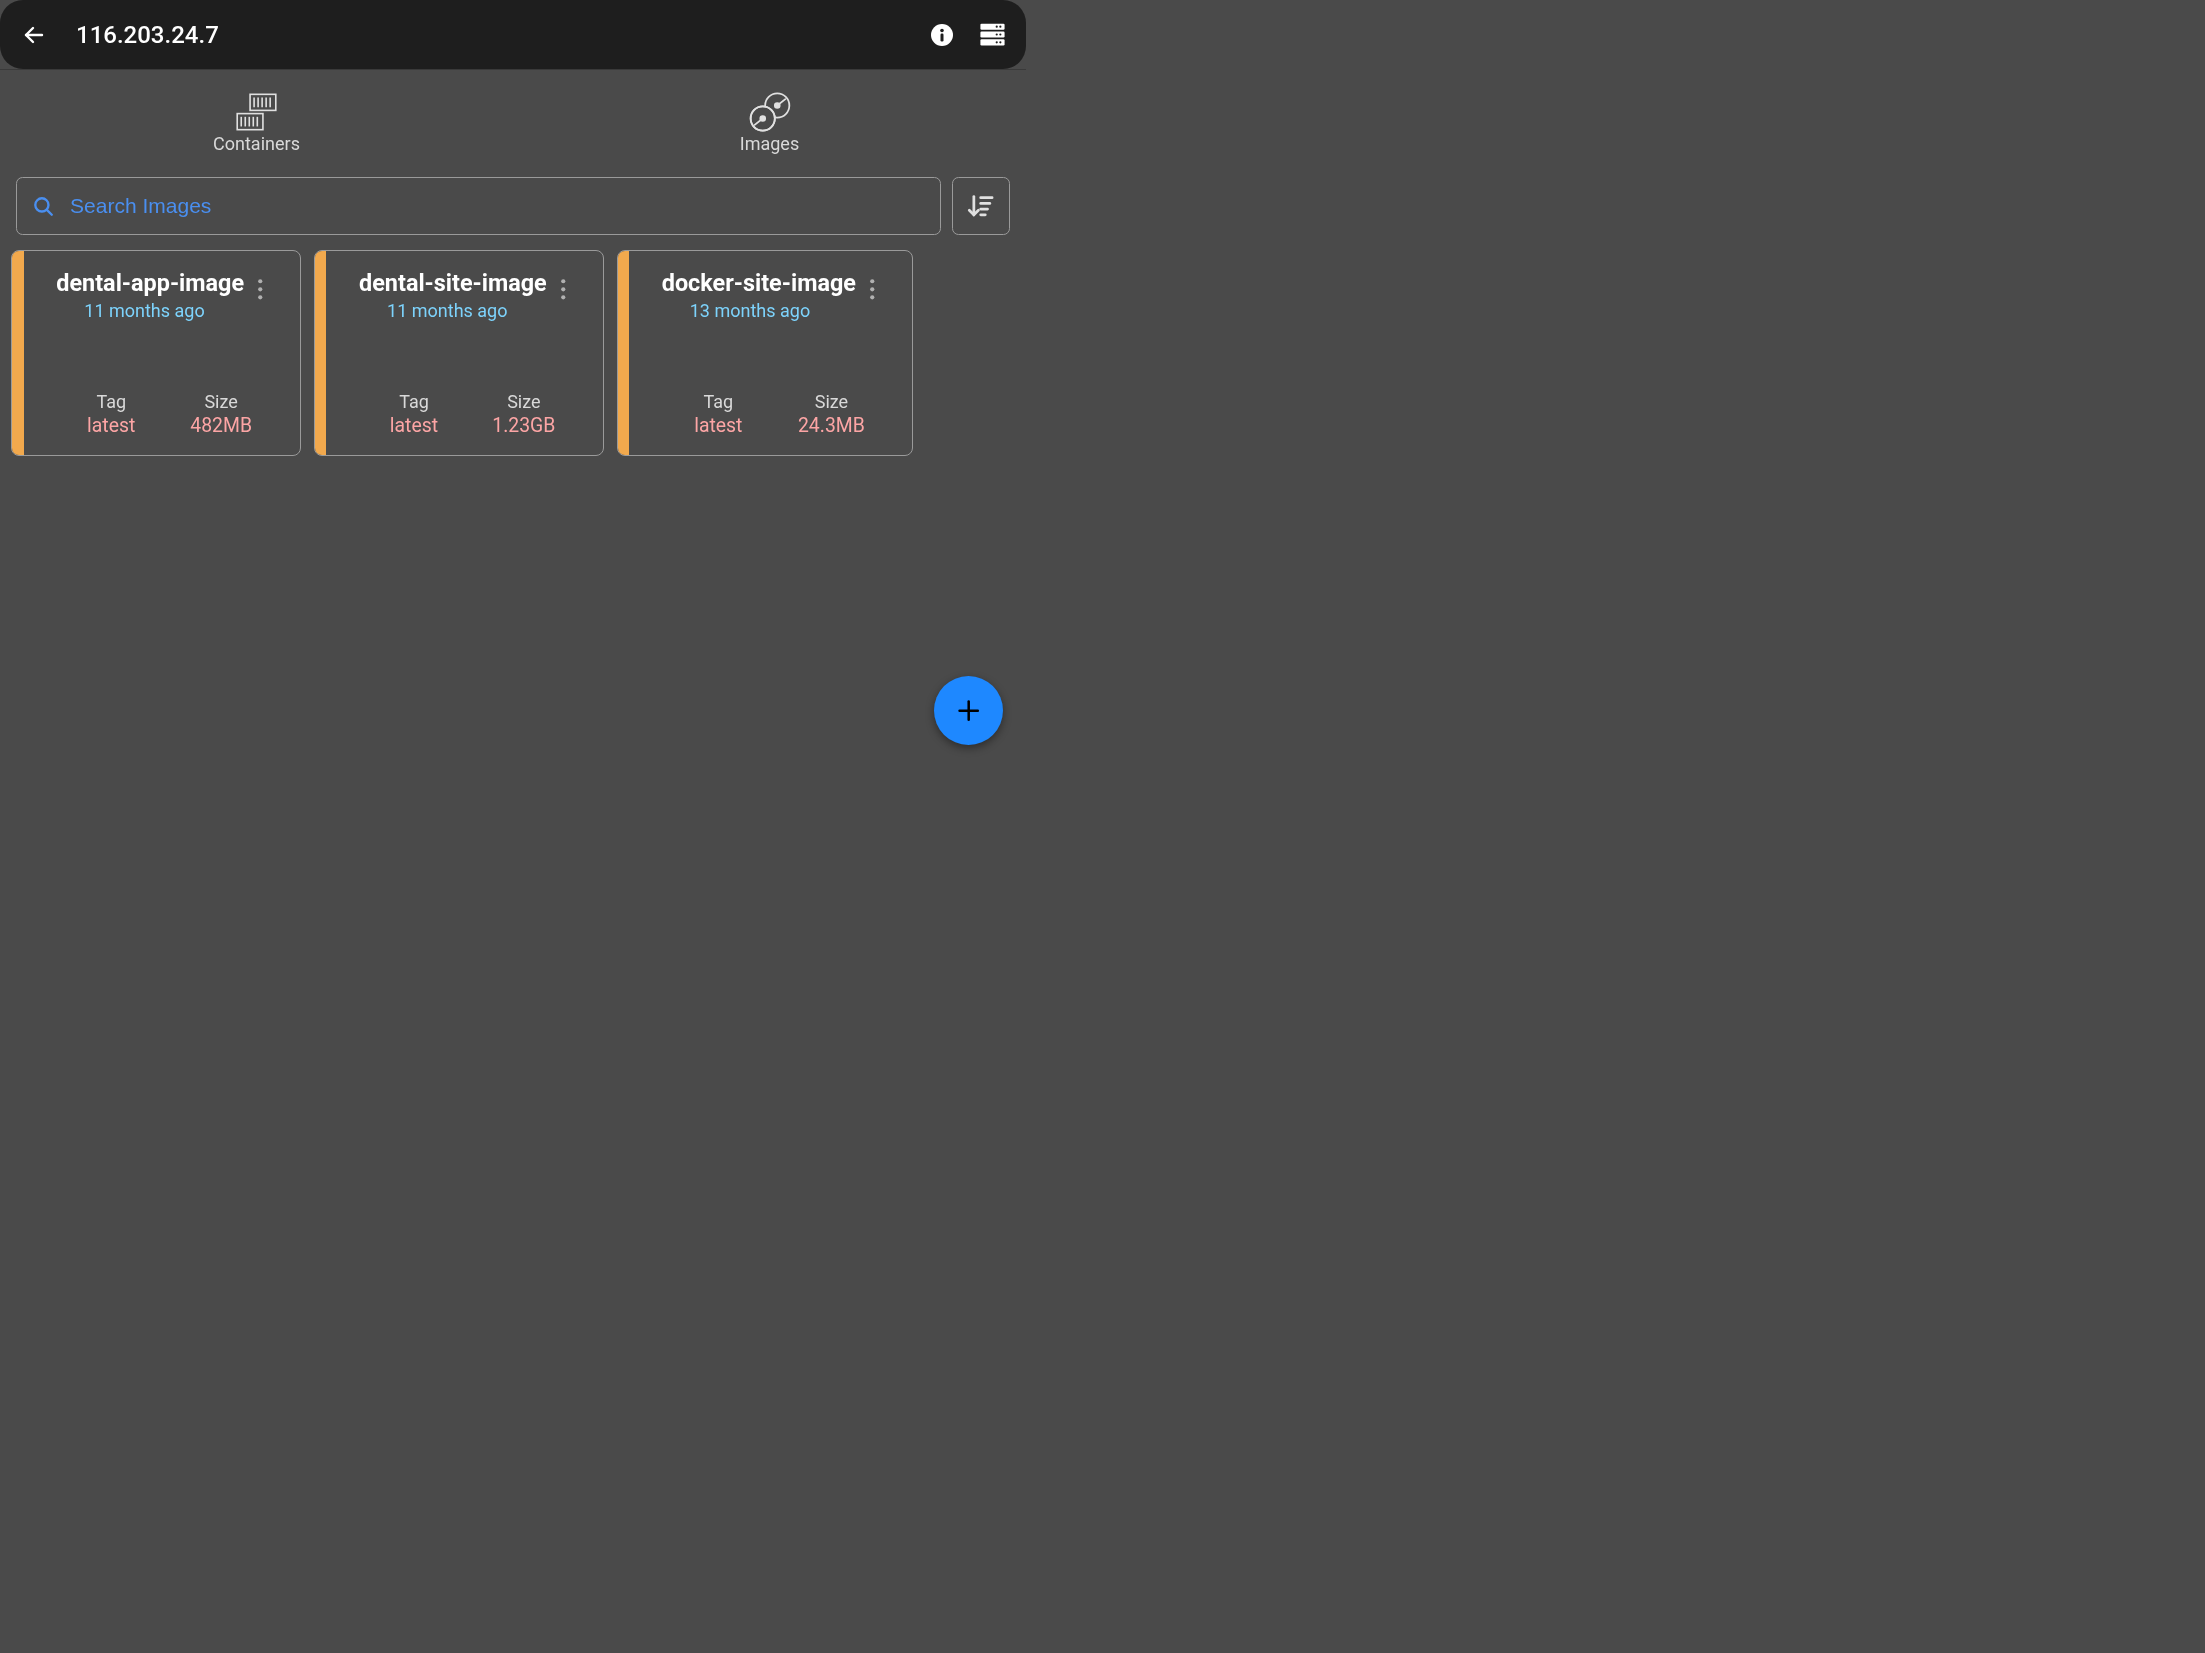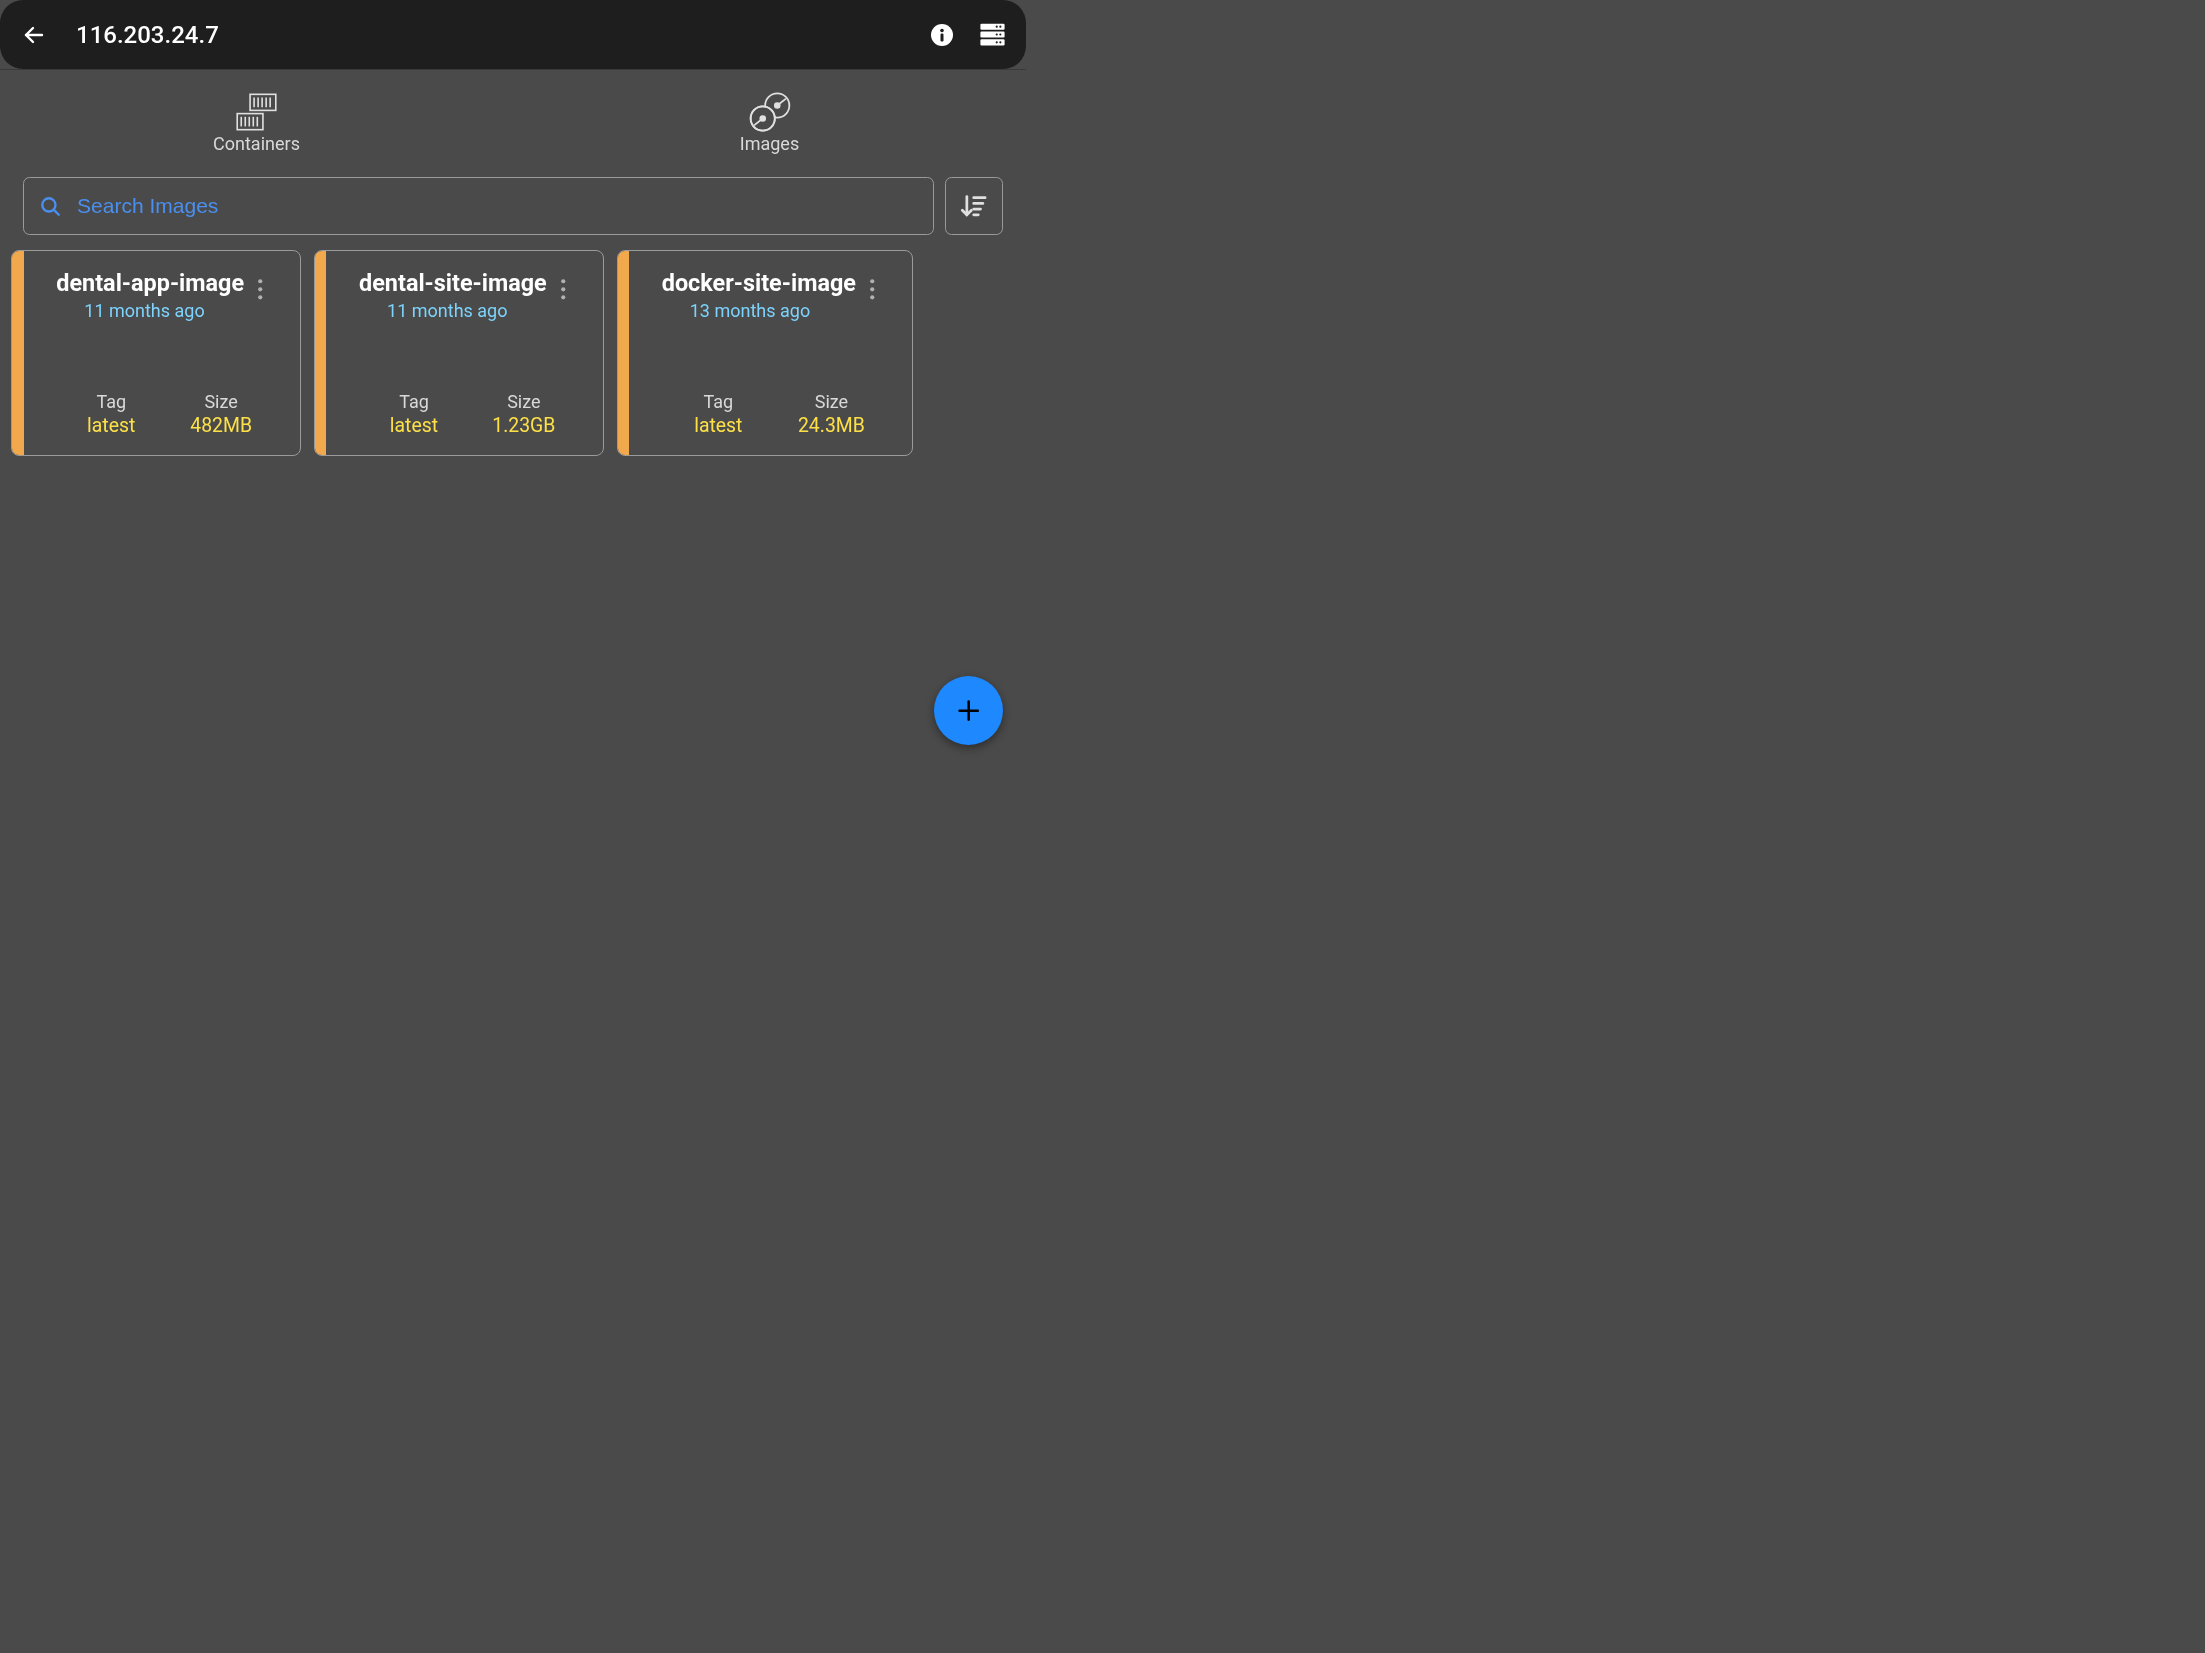--- a/index.html
+++ b/index.html
@@ -66,21 +66,21 @@
   .tab-label {
     font-size: 18px;
     color: #d9d9d9;
   }
   .tab-icon { height: 42px; display:flex; align-items:center; justify-content:center; }
 
   
   .search-row {
     display: flex;
     gap: 11.3px;
-    padding: 0 23px;
+    padding: 0 16px;
     margin-top: 3.2px;
     margin-bottom: 14.5px;
   }
   .search-box {
     flex: 1;
     height: 58px;
     border: 1.2px solid #9a9a9a;
     border-radius: 6.5px;
     display: flex;
     align-items: center;
@@ -152,21 +152,21 @@
     flex: 1;
     text-align: center;
     margin-top: 48px;
   }
   .metric-label {
     font-size: 18px;
     color: #d9d9d9;
   }
   .metric-value {
     font-size: 19.4px;
-    color: #fde047;
+    color: #fca5a5;
     margin-top: 1.6px;
   }
 
   
   .fab {
     position: absolute;
     right: 22.6px;
     bottom: 22.6px;
     width: 69px; height: 69px;
     border-radius: 50%;

